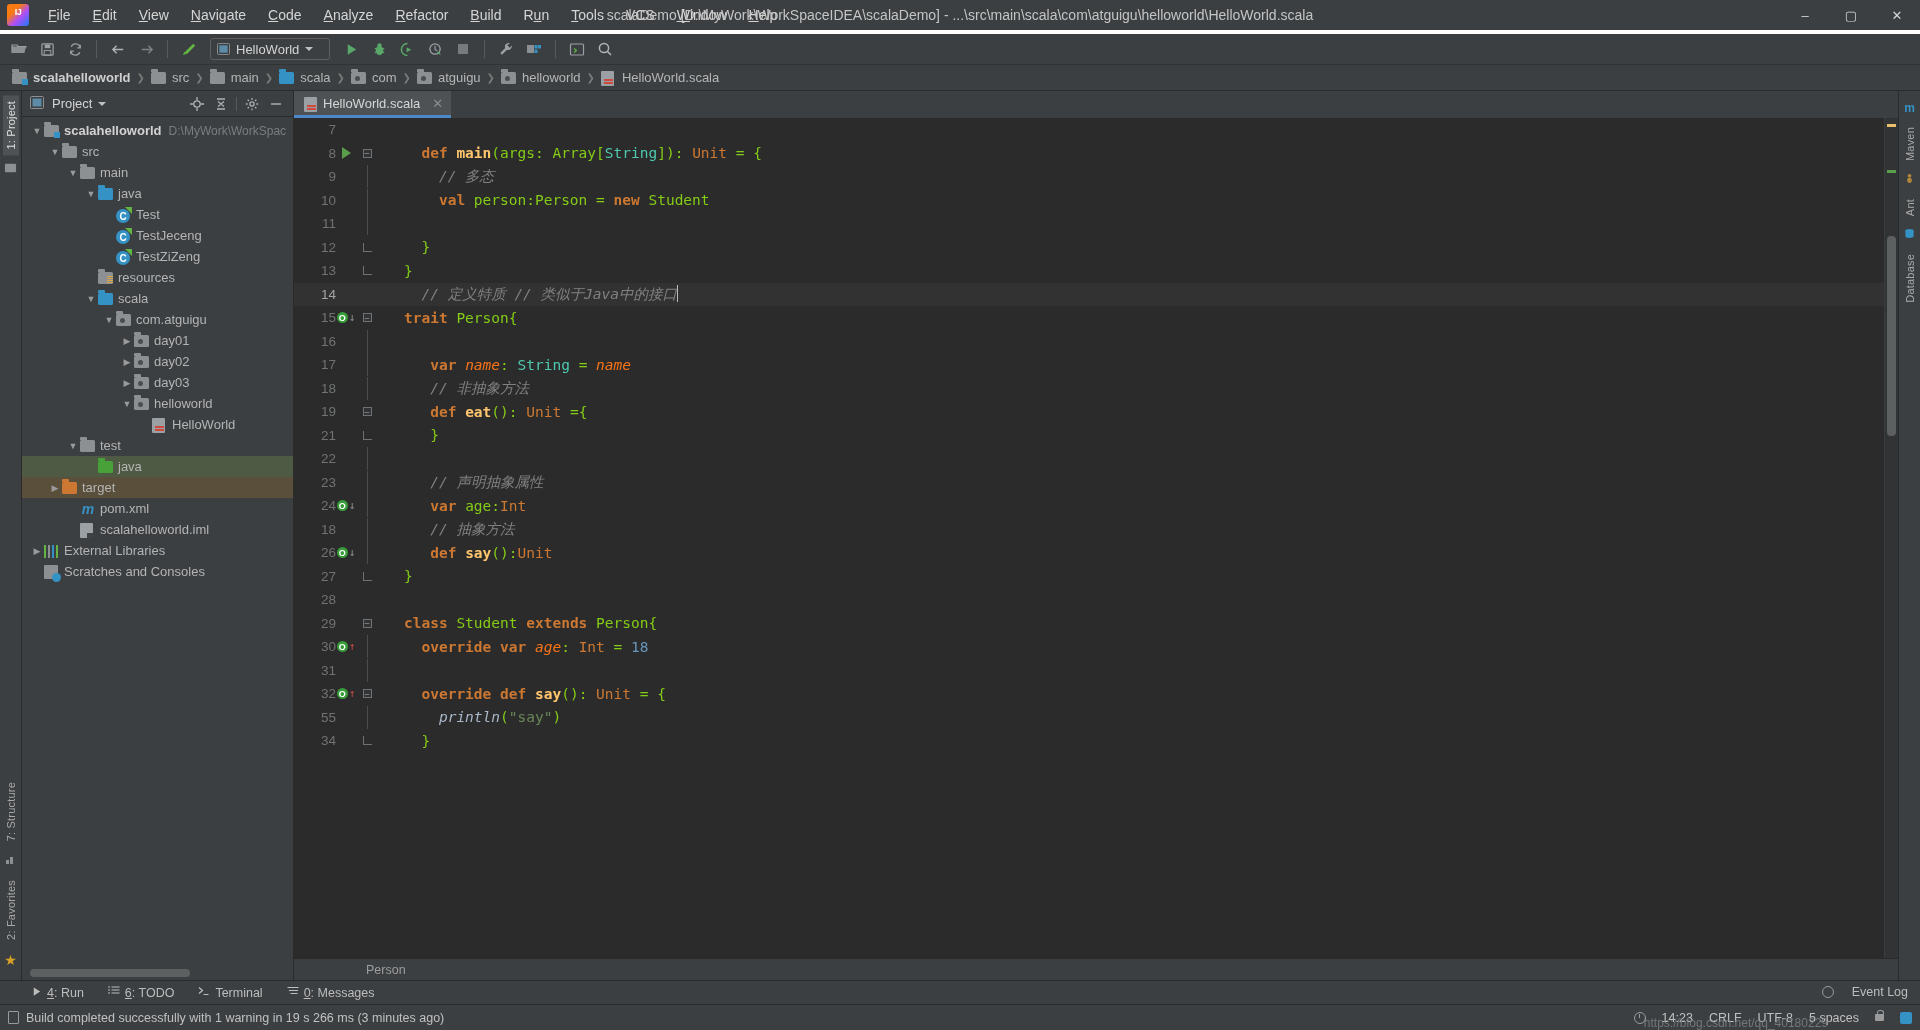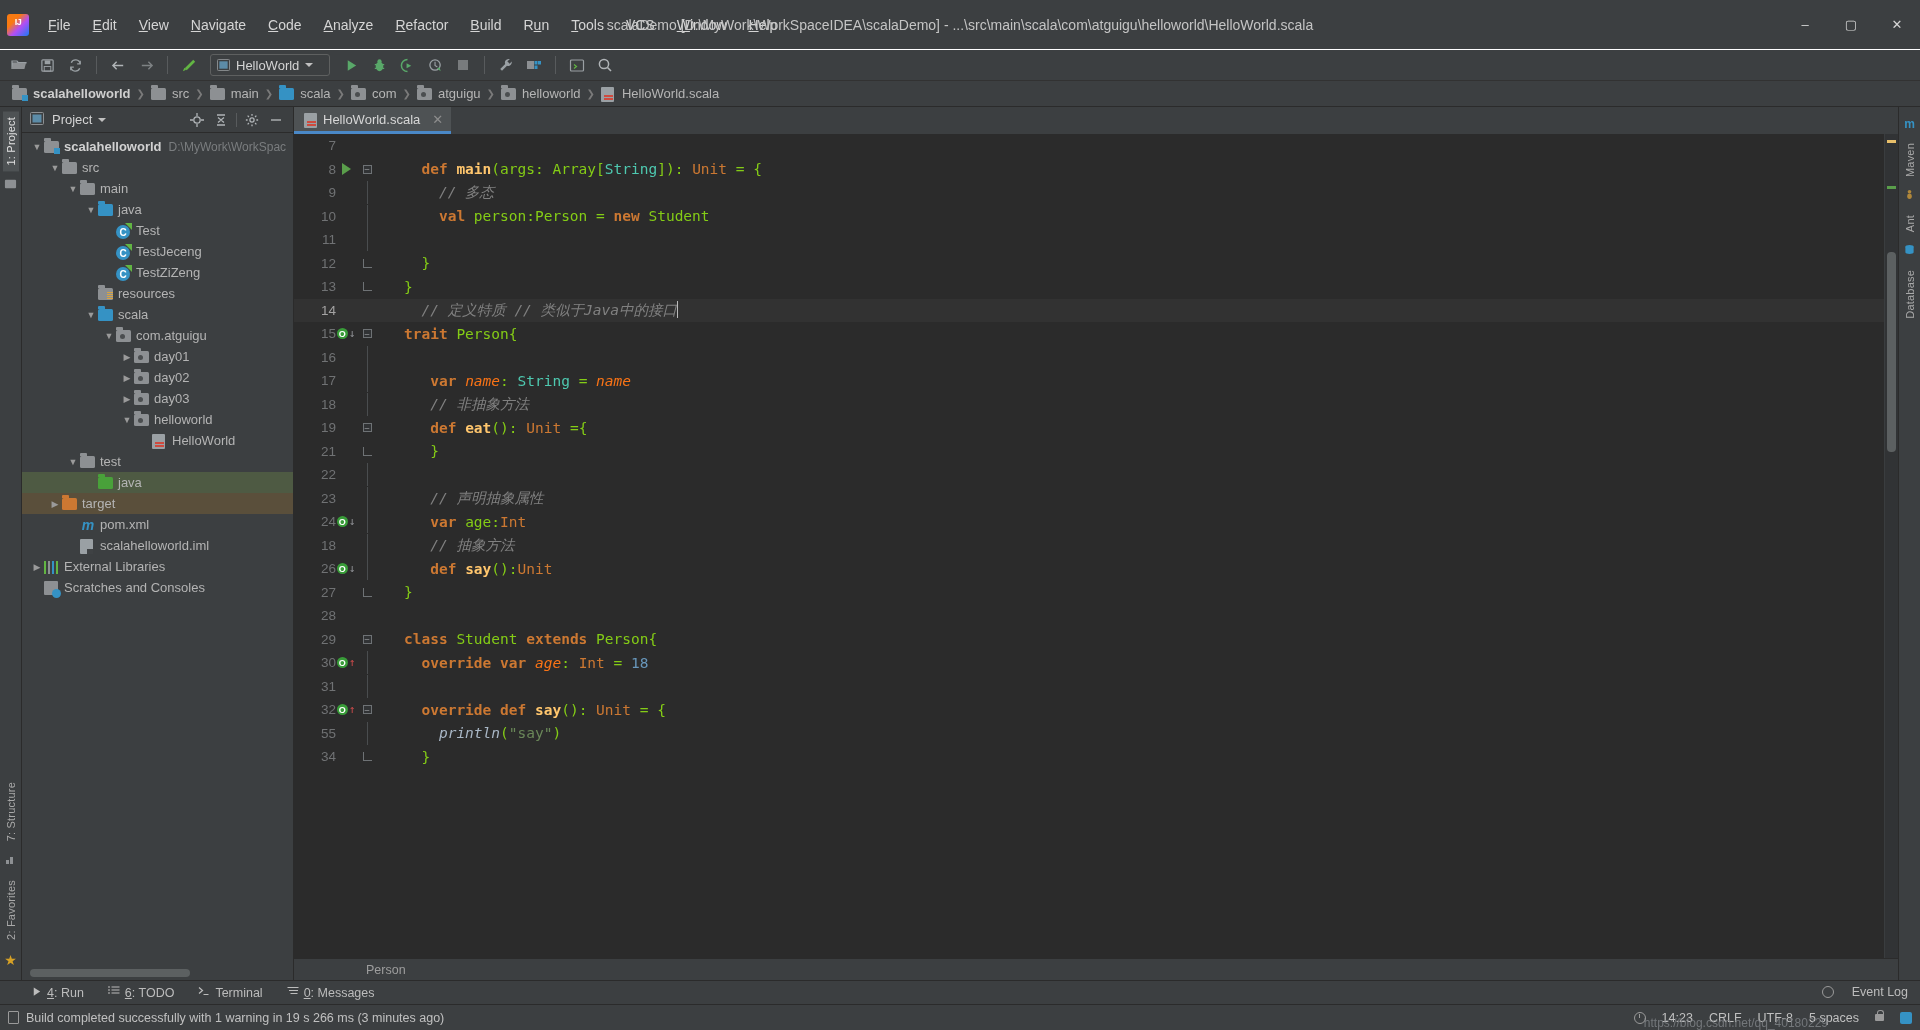--- a/index.html
+++ b/index.html
@@ -6,22 +6,22 @@
   html,body { width:1920px; height:1030px; overflow:hidden; }
   body {
     font-family: "Liberation Sans", sans-serif;
     background:#3c3f41; color:#bbbbbb; font-size:13px;
     -webkit-font-smoothing: antialiased;
   }
   .app { width:1920px; height:1030px; display:flex; flex-direction:column; position:relative; }
 
   
   .titlebar {
-    height:50px; background:#3c3f41; display:flex; align-items:center;
-    border-bottom:1px solid #ffffff; position:relative;
+    height:34px; background:#3c3f41; display:flex; align-items:center;
+    border-bottom:4px solid #ffffff; position:relative;
   }
   .ij-logo {
     width:22px; height:22px; margin-left:7px; margin-right:8px; flex:0 0 auto;
     border-radius:3px; position:relative; overflow:hidden;
     background:linear-gradient(135deg,#f97a12 0%, #f97a12 32%, #b14ef7 60%, #1a7af5 100%);
   }
   .ij-logo::after{
     content:"IJ"; position:absolute; left:0; right:0; top:3px; text-align:center;
     font-size:9px; font-weight:bold; color:#fff; letter-spacing:-0.5px;
   }

